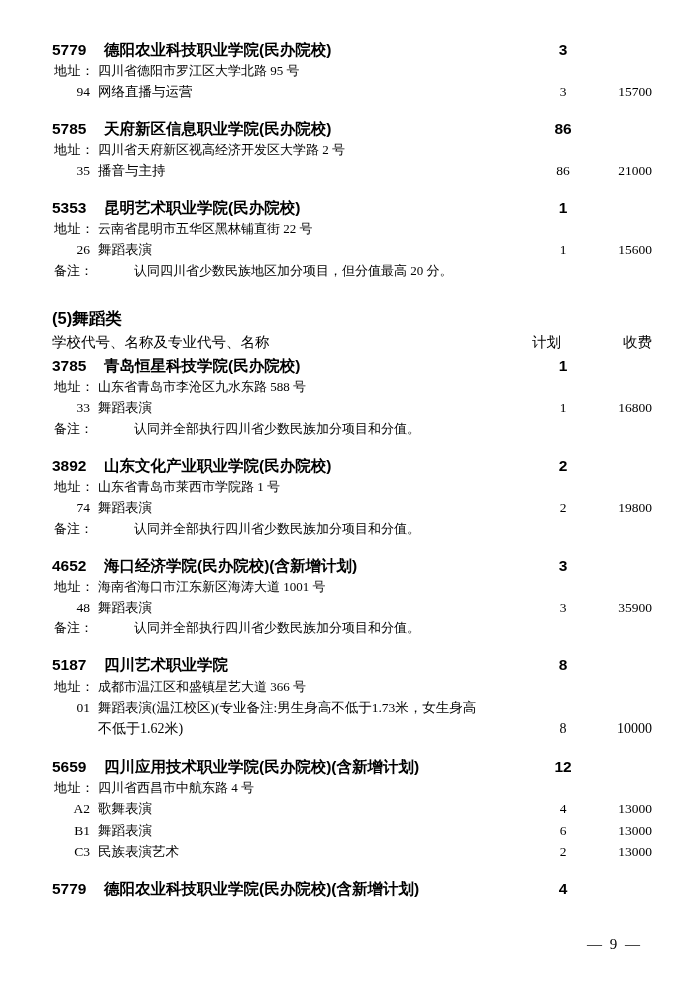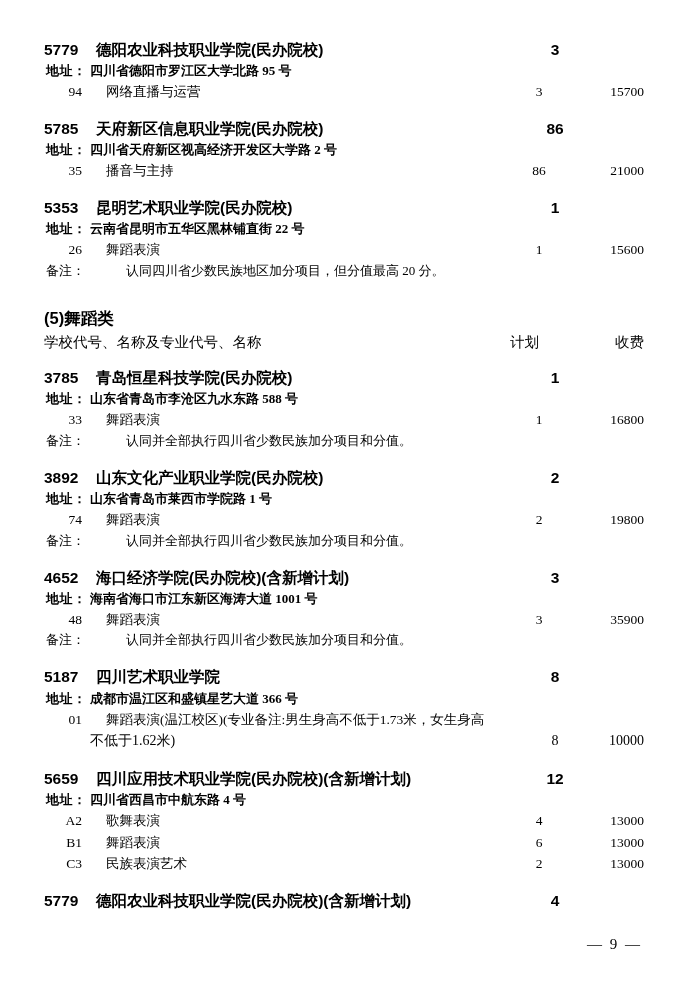--- a/index.html
+++ b/index.html
@@ -17,21 +17,21 @@
   }
   .page {
     position: relative;
     width: 690px;
     height: 987px;
     padding: 0;
     box-sizing: border-box;
   }
   .content {
     position: absolute;
-    left: 44px;
+    left: 52px;
     top: 38px;
     width: 600px;
   }
 
   
   .school-block {
     margin-bottom: 14px;
   }
   .school-head {
     display: flex;
@@ -57,36 +57,34 @@
     width: 58px;
     flex: 0 0 58px;
     text-align: right;
   }
 
   .addr-row {
     display: flex;
     font-size: 13px;
     line-height: 1.55;
     padding-left: 2px;
-    font-weight: bold;
   }
   .addr-label {
     flex: 0 0 44px;
     letter-spacing: 0.5px;
   }
   .addr-text {
     flex: 1 1 auto;
   }
 
   .major-row {
     display: flex;
     align-items: baseline;
     font-size: 13.5px;
     line-height: 1.6;
-    gap: 16px;
   }
   .major-code {
     flex: 0 0 38px;
     text-align: right;
     padding-right: 8px;
   }
   .major-name {
     flex: 1 1 auto;
   }
   .major-plan {
@@ -121,22 +119,21 @@
   .section-title {
     font-size: 16.5px;
     font-weight: bold;
     font-family: "Liberation Sans", "DejaVu Sans", sans-serif;
     margin: 26px 0 1px 0;
   }
   .col-header {
     display: flex;
     font-size: 14.5px;
     line-height: 1.6;
-    margin-bottom: 12px;
-    gap: 14px;
+    margin-bottom: 0;
   }
   .col-header .ch-left { flex: 1 1 auto; }
   .col-header .ch-plan { flex: 0 0 62px; text-align: left; }
   .col-header .ch-fee { flex: 0 0 58px; text-align: right; }
 
   .footer {
     position: absolute;
     right: 48px;
     bottom: 34px;
     font-size: 15px;

